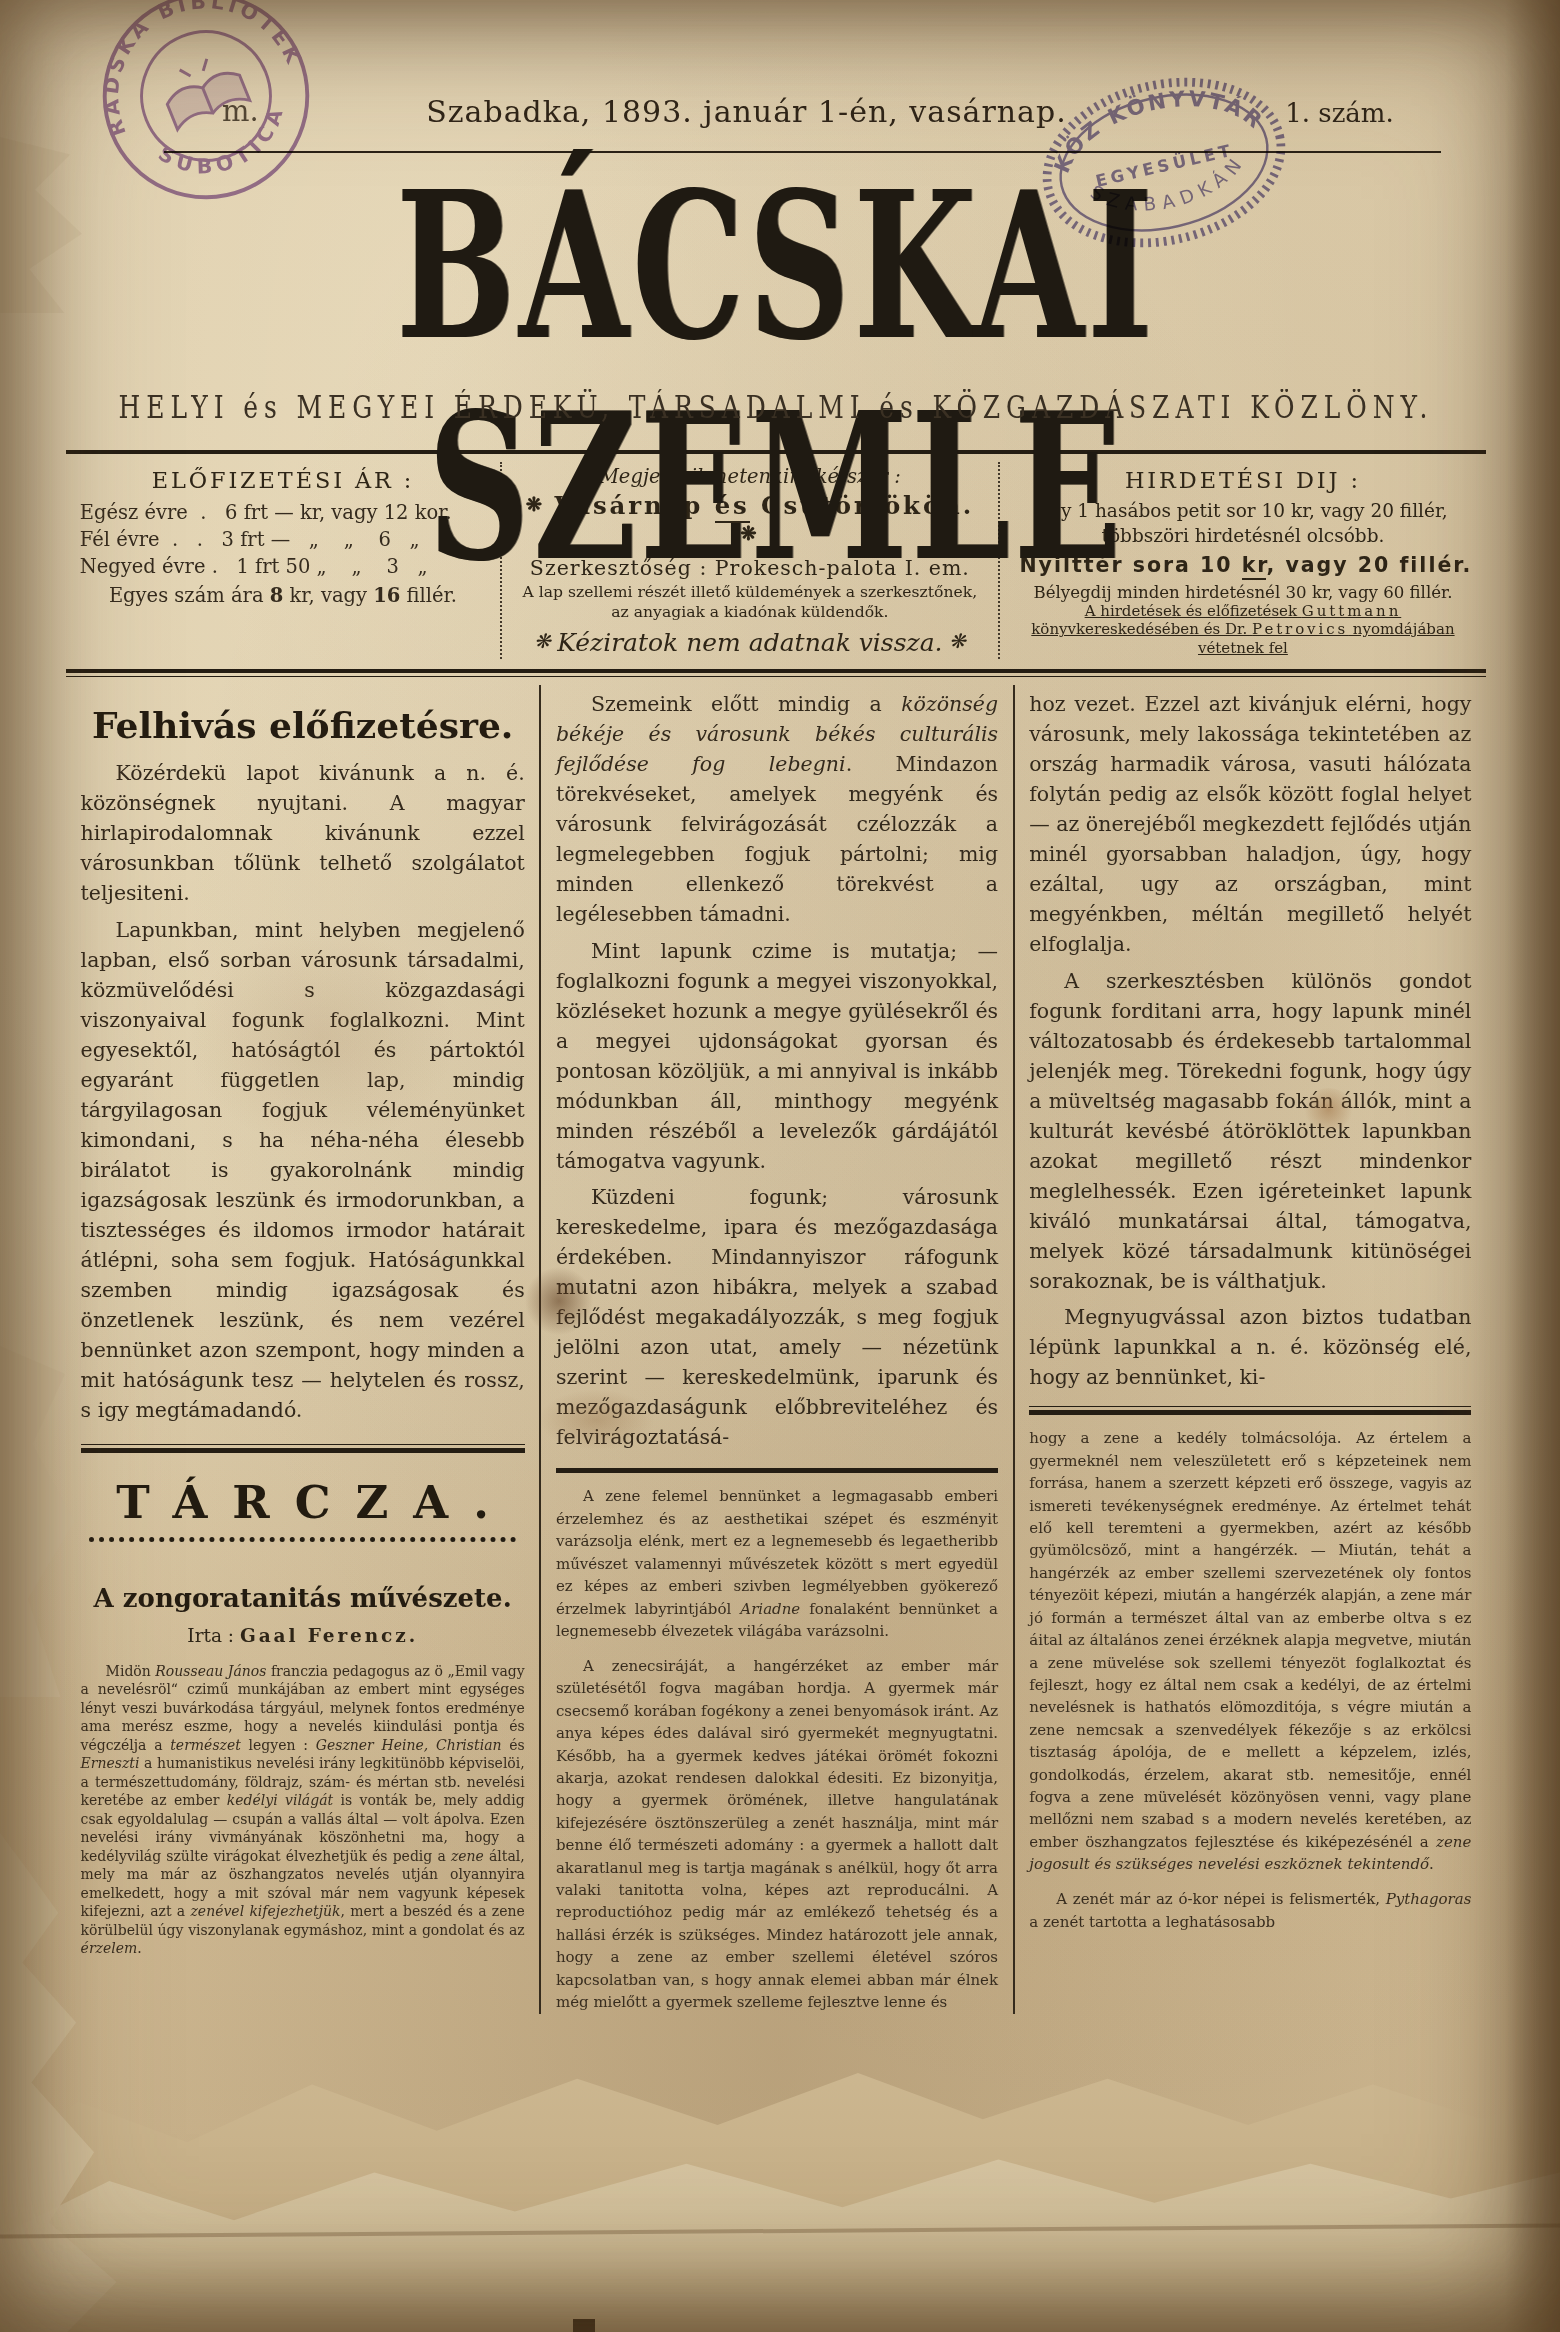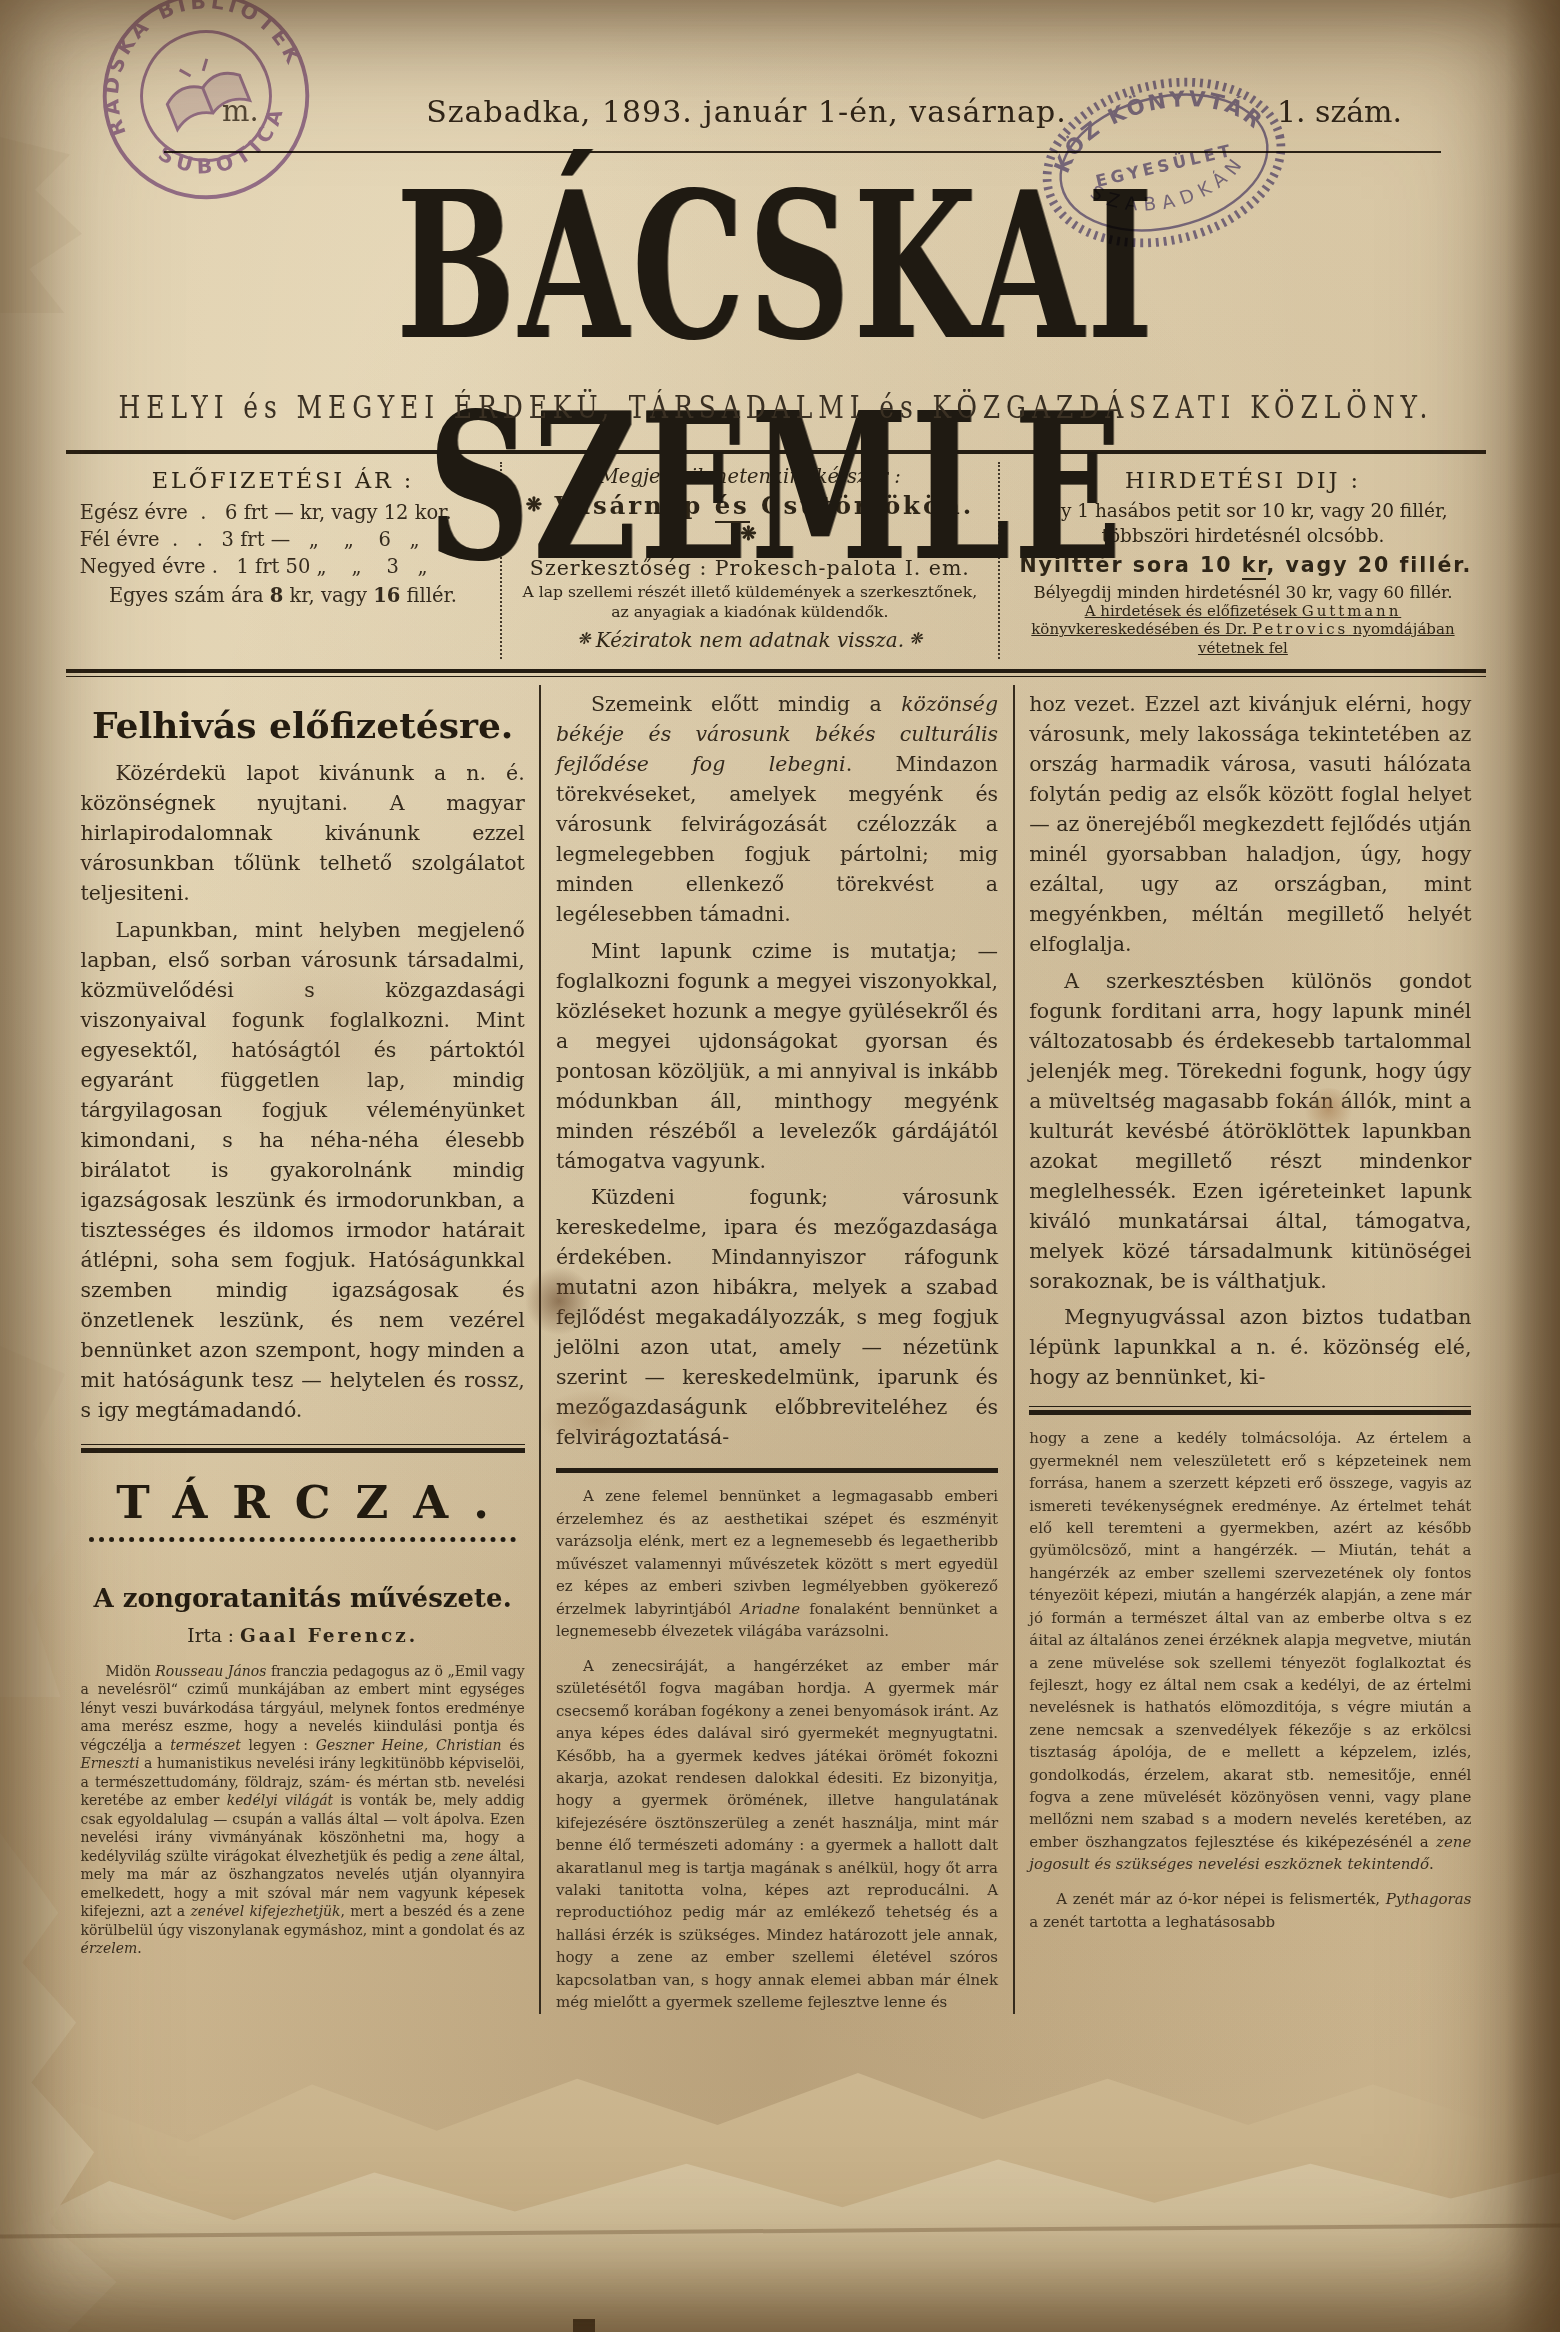--- a/index.html
+++ b/index.html
@@ -10,21 +10,21 @@
       radial-gradient(ellipse at 28% 16%, rgba(255,247,222,.30), transparent 55%),
       radial-gradient(ellipse at 72% 42%, rgba(118,84,44,.10), transparent 60%),
       radial-gradient(ellipse at 50% 88%, rgba(108,78,42,.20), transparent 70%),
       linear-gradient(180deg,#dbcaa8 0%,#ddcdab 52%,#d2bd97 76%,#c7b089 100%);
   }
   .content{position:absolute;left:66px;right:74px;top:8px;}
 
   
   .topline{margin-top:86px;display:grid;grid-template-columns:234px 1fr 293px;align-items:baseline;}
   .dateline{text-align:center;font-size:30px;letter-spacing:1px;color:#2e2418;}
-  .issue{text-align:center;font-size:30px;color:#2e2418;}
+  .issue{text-align:center;font-size:26px;color:#2e2418;}
   .vol-frag{position:absolute;left:222px;top:94px;font-size:29px;color:#3a2f20;opacity:.85;}
   .rule-1{margin:21.5px 45px 0 98px;height:2.9px;background:#2a2116;}
 
   
   .masthead{height:228px;text-align:center;overflow:visible;margin-top:2px;}
   .masthead .t{
     display:inline-block;font-weight:bold;font-size:142px;line-height:1.1;
     letter-spacing:2.9px;color:#1f1a12;transform:scaleY(1.42);transform-origin:top center;
     text-shadow:1px 0 0 rgba(31,26,18,.55);
   }
@@ -42,21 +42,21 @@
   .ib-cell{padding:3.9px 13.7px 2px;}
   .ib-cell+.ib-cell{border-left:2.9px dotted #42382a;}
   .ib-h{text-align:center;font-size:22.4px;letter-spacing:2.9px;margin:2px 0 5.9px;color:#2e2517;}
   .sub-row{font-size:19.5px;line-height:27px;white-space:pre-wrap;color:#352b1e;}
   .sub-last{margin-top:2px;text-align:center;font-size:19.5px;}
   .pub{text-align:center;color:#2e2517;}
   .pub-l1{font-style:italic;font-size:19.5px;}
   .pub-l2{font-weight:bold;font-size:24.4px;letter-spacing:2.9px;margin-top:2.9px;}
   .pub-l3{font-size:20.5px;letter-spacing:1px;margin-top:6.8px;}
   .pub-l4{font-size:15.6px;line-height:19.5px;margin-top:2.9px;}
-  .pub-l5{font-style:italic;font-size:20px;margin-top:5.9px;}
+  .pub-l5{font-style:italic;font-size:25px;margin-top:5.9px;}
   .adv{text-align:center;color:#2e2517;}
   .adv-l1{font-size:18.5px;line-height:24.4px;}
   .adv-l2{font-family:"DejaVu Sans",sans-serif;font-weight:bold;font-size:20.5px;letter-spacing:2px;margin-top:4.9px;text-align:right;}
   .adv-l3{font-size:16.6px;margin-top:5.9px;}
   .adv-l4{font-size:15px;line-height:18.5px;text-decoration:underline;}
 
   
   .columns{display:grid;grid-template-columns:1fr 1fr 1fr;margin-top:7.8px;}
   .col{padding:3.9px 14.6px 0;}
   .col+.col{border-left:2px solid #352b1d;}

